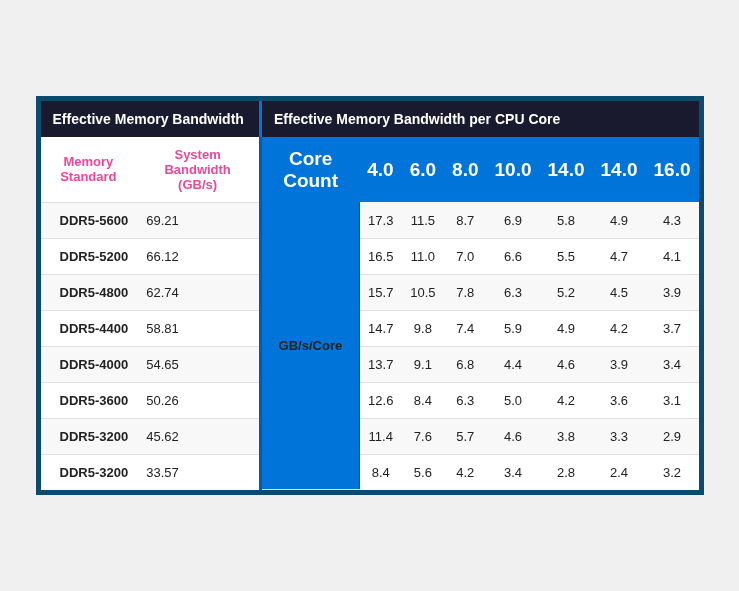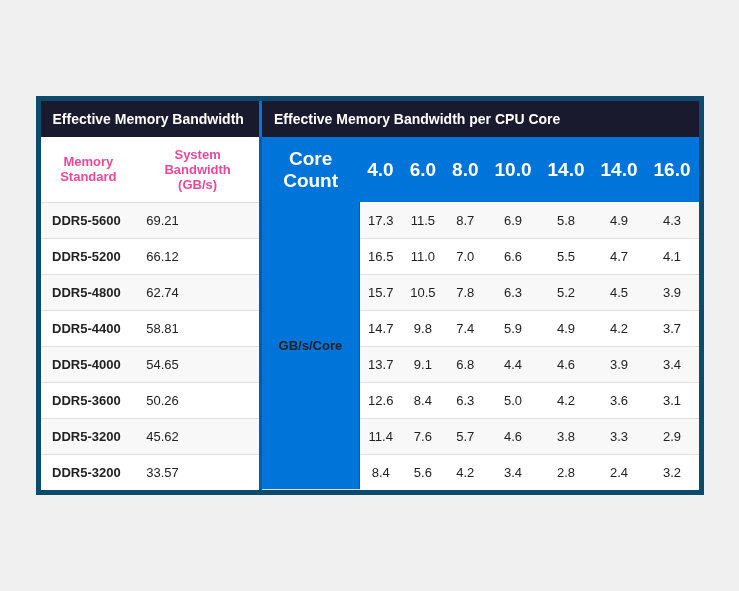--- a/index.html
+++ b/index.html
@@ -63,21 +63,21 @@
       padding: 10px 8px;
       font-size: 13px;
       text-align: center;
       border-bottom: 1px solid #e0e0e0;
       color: #222;
     }
     .data-row:last-child td {
       border-bottom: none;
     }
     .data-row td.memory-std-cell {
-      text-align: center;
+      text-align: right;
       padding-left: 4px;
       font-weight: 600;
       font-size: 13px;
     }
     .data-row td.sys-bw-cell {
       text-align: left;
       padding-left: 10px;
     }
     
     .core-count-cell {

